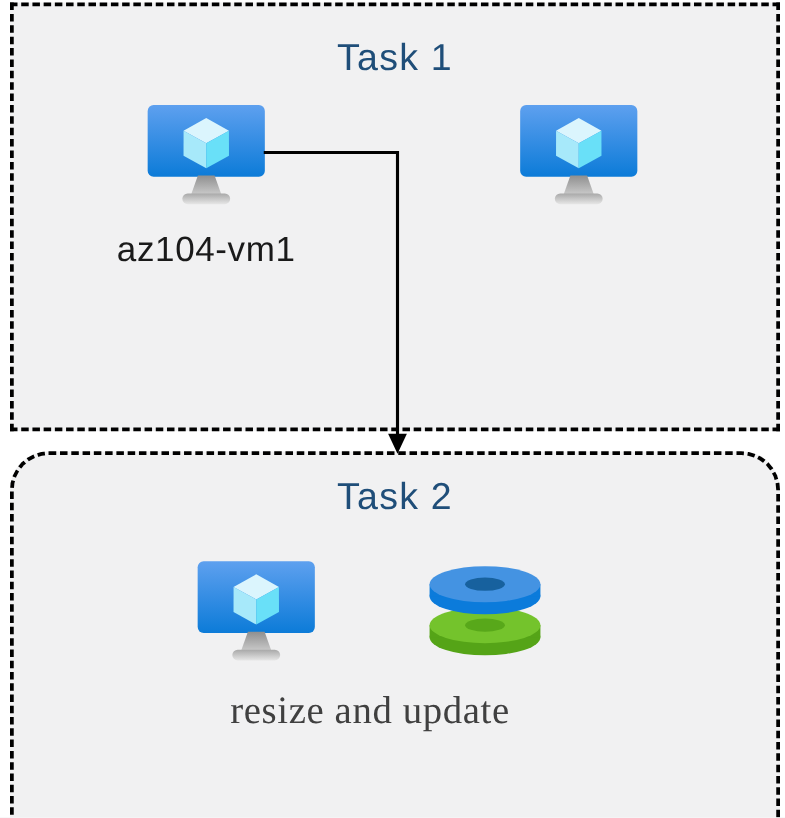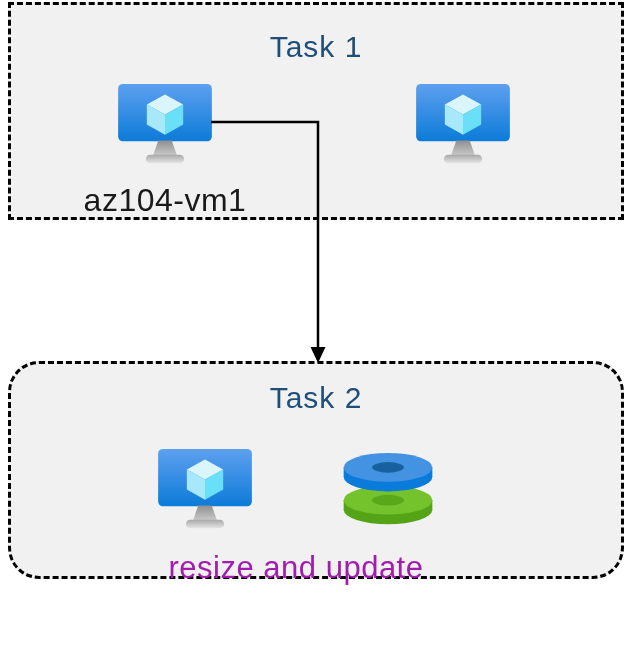--- a/index.html
+++ b/index.html
@@ -3,44 +3,44 @@
 <meta charset="utf-8">
 <style>
   html,body{margin:0;padding:0;}
   body{
     width:628px;height:654px;position:relative;overflow:hidden;
     background:#ffffff;
     font-family:"Liberation Sans", sans-serif;
   }
   .task-box{
     position:absolute;box-sizing:border-box;
-    width:616px;height:218px;left:8px;
+    width:616px;height:343px;left:8px;
     background:#f1f1f2;border:3px dashed #000000;
   }
   #task1-box{top:2px;}
   #task2-box{top:361px;border-radius:31px;}
   .task-title{
     position:absolute;left:0;right:0;text-align:center;
     color:#1f4e79;font-size:30px;letter-spacing:1px;line-height:36px;
   }
   #task1-box .task-title{top:24px;}
   #task2-box .task-title{top:16px;}
   .vm-node{position:absolute;width:220px;text-align:center;}
   .vm-node .icon-wrap{display:block;margin:0 auto;}
   .node-label{
-    margin-top:10px;color:#1a1a1a;font-size:32px;line-height:38px;letter-spacing:0.5px;
+    margin-top:10px;color:#1a1a1a;font-size:28px;line-height:38px;letter-spacing:0.5px;
   }
   #vm-node-1{left:44px;top:78px;}
   #vm-node-2{left:342px;top:78px;}
   .abs{position:absolute;}
   #task2-vm-icon{left:146px;top:84px;}
   #task2-disks-icon{left:324px;top:80px;}
   #task2-caption{
     left:35px;top:186px;width:500px;text-align:center;
-    color:#a21caf;font-size:31px;letter-spacing:0.5px;
+    color:#404040;font-size:31px;letter-spacing:0.5px;font-family:Liberation Serif, serif;
   }
   #connector-svg{
     position:absolute;left:0;top:0;width:628px;height:654px;
     pointer-events:none;
   }
   .hidden-defs{position:absolute;width:0;height:0;overflow:hidden;}
 </style>
 </head>
 <body>
 

